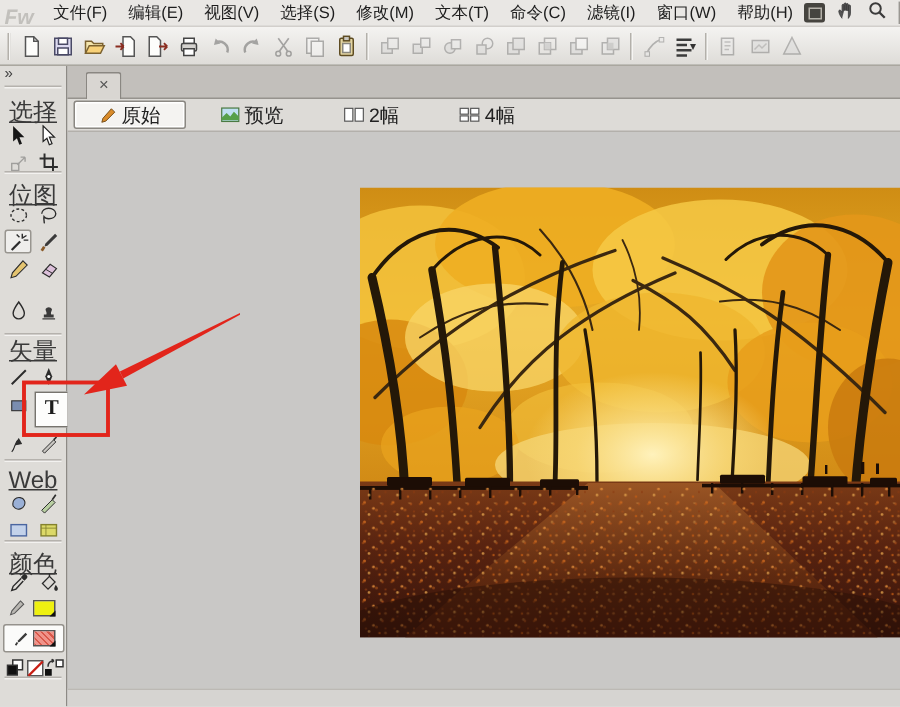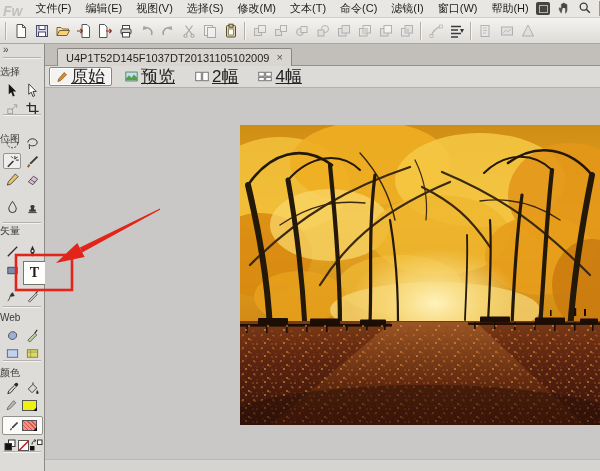--- a/index.html
+++ b/index.html
@@ -25,21 +25,21 @@
   .sep{width:1px;height:18px;background:#b3b0aa;border-right:1px solid #f6f5f3;margin:0 3px;}
   .ti{width:21px;height:22px;display:flex;align-items:center;justify-content:center;}
   .ti svg{display:block;}
   .ti.dis{opacity:.42;filter:grayscale(1);}
   .ddglyph{font-size:8px;color:#333;margin-left:-3px;}
 
   
   .toolpanel{position:absolute;left:0;top:44px;width:45px;height:427px;background:#dedcd8;
              border-right:1px solid #8d8a85;box-sizing:border-box;}
   .collapse{position:absolute;left:3px;top:0px;font-size:10px;color:#444;}
-  .slabel{position:absolute;left:0;width:44px;font-size:10px;color:#3a3a3a;}
+  .slabel{position:absolute;left:0;width:44px;text-align:center;font-size:16px;color:#3a3a3a;text-decoration:underline;}
   .sdiv{position:absolute;left:3px;width:38px;height:1px;background:#b5b2ad;box-shadow:0 1px 0 #f3f2f0;}
   .cell{position:absolute;width:18px;height:16px;display:flex;align-items:center;justify-content:center;}
   .cell.pressed{background:#efeeec;border:1px solid #98958f;border-radius:2px;box-sizing:border-box;}
   .tbtnT{position:absolute;left:23px;top:217px;width:21px;height:22px;background:#fdfdfc;
          border:1px solid #77746e;box-shadow:1px 1px 0 #fff inset;display:flex;align-items:center;justify-content:center;
          font-family:"Liberation Serif","DejaVu Serif",serif;font-weight:bold;font-size:14px;color:#1c1c1c;}
   .swatch{width:13px;height:9px;border:1px solid #555;position:relative;}
   .swatch::after{content:"";position:absolute;right:-1px;bottom:-1px;border-left:4px solid transparent;border-bottom:4px solid #111;}
   .fillbtn{position:absolute;left:2px;top:372px;width:41px;height:19px;background:#fbfbfa;
            border:1px solid #95928c;border-radius:2px;display:flex;align-items:center;gap:2px;
@@ -49,22 +49,22 @@
   .docwin{position:absolute;left:45px;top:44px;width:555px;height:427px;}
   .tabbar{position:absolute;left:0;top:0;width:555px;height:22px;background:#c2bfbb;
           border-bottom:1px solid #96938e;box-sizing:border-box;}
   .tab{position:absolute;left:12px;top:4px;height:17px;display:flex;align-items:center;gap:7px;
        background:#d9d6d2;border:1px solid #8a8782;border-bottom:none;border-radius:2px 2px 0 0;
        padding:0 8px;font-size:11px;color:#222;}
   .tabclose{font-size:11px;color:#555;line-height:1;}
   .previewbar{position:absolute;left:0;top:22px;width:555px;height:22px;background:#dddbd7;
               border-bottom:1px solid #b3b0ab;display:flex;align-items:center;gap:6px;
               box-sizing:border-box;padding-left:4px;}
-  .pvbtn{display:flex;align-items:center;gap:3px;font-size:17px;color:#222;padding:1px 6px;
-         border:1px solid transparent;height:15px;text-decoration:underline;}
+  .pvbtn{display:flex;align-items:center;gap:3px;font-size:13px;color:#222;padding:1px 16px;
+         border:1px solid transparent;height:15px;}
   .pvbtn.active{background:#f4f3f1;border-color:#8a8782;border-radius:2px;box-shadow:0 0 0 1px #fff inset;}
   .canvas{position:absolute;left:0;top:44px;width:555px;height:383px;background:#c9c8c6;}
   .photo{position:absolute;left:195px;top:37px;width:360px;height:300px;}
   .statusbar{position:absolute;left:0;bottom:0;width:555px;height:12px;background:#d6d4d1;
              border-top:1px solid #bcb9b4;box-sizing:border-box;}
 
   
   .overlay{position:absolute;left:0;top:0;width:600px;height:471px;pointer-events:none;z-index:50;}
 </style>
 </head>
@@ -275,21 +275,21 @@
           <path d="M7 9.5 L12.5 4 M12.5 4 h-3.2 M12.5 4 v3.2" fill="none" stroke="#555"></path>
         </svg>
       </span>
     <span class="cell" style="left:23px;top:56px">
         <svg width="15" height="15" viewBox="0 0 16 16">
           <path d="M5 1.5 V11 H14.5 M1.5 5 H11 V14.5" fill="none" stroke="#2c2c2c" stroke-width="1.4"></path>
         </svg>
       </span>
 
     <span class="sdiv" style="top:70px"></span>
-    <span class="slabel" style="top:88px">位图</span>
+    <span class="slabel" style="top:76px">位图</span>
     <span class="cell" style="left:3px;top:91px">
         <svg width="15" height="15" viewBox="0 0 16 16">
           <ellipse cx="8" cy="8" rx="5.5" ry="4.5" fill="none" stroke="#2c2c2c" stroke-dasharray="2 1.6"></ellipse>
         </svg>
       </span>
     <span class="cell" style="left:23px;top:91px">
         <svg width="15" height="15" viewBox="0 0 16 16">
           <path d="M3 7 C3 4.5 5.5 3 8 3 C10.5 3 13 4.5 13 7 C13 9.3 10.5 10.5 8 10.5 C6.2 10.5 5.1 9.9 4.6 9 C4.2 11 5 12.5 4.8 13.8" fill="none" stroke="#2c2c2c"></path>
         </svg>
       </span>
@@ -436,21 +436,20 @@
         </svg>
       </span>
 
     <span class="sdiv" style="top:407px"></span>
     <span class="slabel" style="top:428px">视图</span>
   </div>
 
   <div class="docwin">
     <div class="tabbar">
       <div class="tab">
-        <span>U4P1T52D145F1037DT20131105102009</span>
         <span class="tabclose">×</span>
       </div>
     </div>
     <div class="previewbar">
       <span class="pvbtn active">
         <svg width="12" height="12" viewBox="0 0 16 16">
             <path d="M11 2 L14 5 L6 13 L2.5 14 L3.5 10.5 Z" fill="#d98b2a" stroke="#6b4512" stroke-width=".8"></path>
           </svg>
         <span>原始</span>
       </span>

